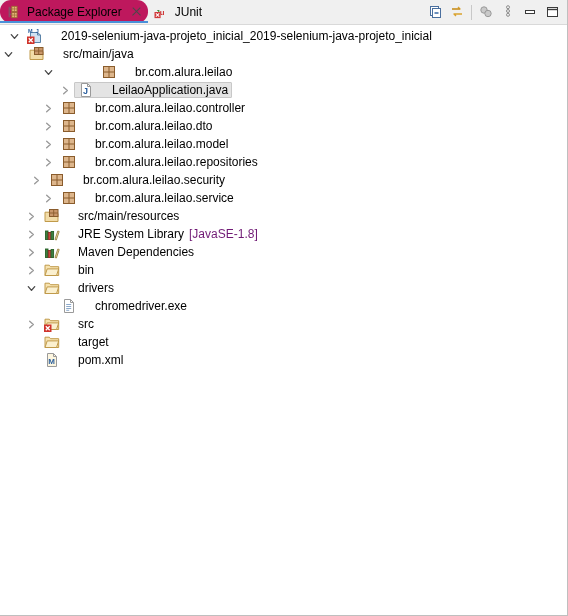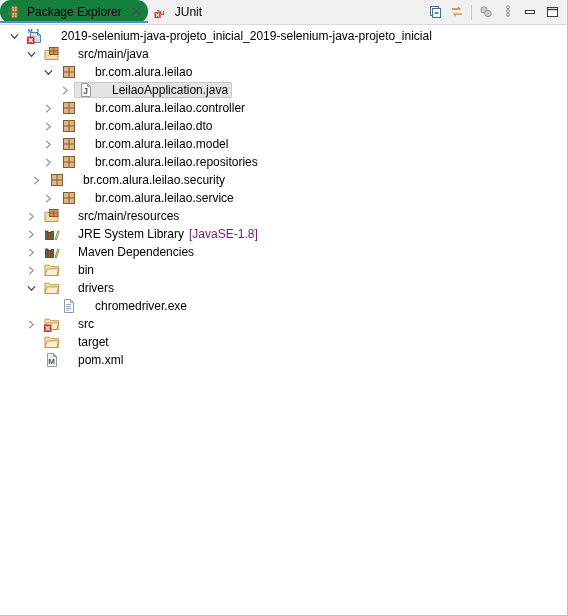--- a/index.html
+++ b/index.html
@@ -43,21 +43,21 @@
   .tab {
     display: flex;
     align-items: center;
     padding: 0 6px 0 5px;
     height: 23px;
     box-sizing: border-box;
     position: relative;
     cursor: default;
   }
   .tab.active {
-    background: #15803d;
+    background: #be185d;
     border-radius: 11px;
   }
   .tab.active::after {
     content: "";
     position: absolute;
     left: 0; right: 0; bottom: 0;
     height: 2px;
     background: #4a90d9;
   }
   .tab-label {
@@ -269,38 +269,38 @@
               <path d="M10.5 4.5v2.5h3" fill="none" stroke="#5b83a8" stroke-width="1"></path>
               <text x="1" y="5.2" font-family="Liberation Sans, sans-serif" font-size="5.5" font-weight="bold" fill="#2b5f9e">M</text>
               <text x="8.5" y="5.2" font-family="Liberation Sans, sans-serif" font-size="6" font-weight="bold" fill="#2b5f9e">J</text>
               <rect x="0" y="8.5" width="7.5" height="7.5" fill="#d0342c"></rect>
               <path d="M1.8 10.3l3.9 3.9M5.7 10.3l-3.9 3.9" stroke="#ffffff" stroke-width="1.3"></path>
             </svg>
           </span>
           <span class="label">2019-selenium-java-projeto_inicial_2019-selenium-java-projeto_inicial</span>
         </span>
       </div>
-      <div class="row" style="padding-left: 23px;">
+      <div class="row" style=" gap: 8px;">
         <span class="twisty">
           <svg width="11" height="11" viewBox="0 0 12 12">
             <path d="M2.5 4l3.5 4 3.5-4" fill="none" stroke="#4a4a4a" stroke-width="1.5" stroke-linecap="round" stroke-linejoin="round"></path>
           </svg>
         </span>
         <span class="label-wrap">
           <span class="icon-cell">
             <svg width="16" height="16" viewBox="0 0 16 16">
               <path d="M1 13.5V4.2h4l1.2 1.4h7.8v7.9z" fill="#f2dca8" stroke="#c09a4a" stroke-width="1" stroke-linejoin="round"></path>
               <rect x="5.5" y="1.5" width="8.5" height="7" fill="#c9976a" stroke="#8a5c2c" stroke-width="1"></rect>
               <path d="M9.7 1.5v7M5.5 5h8.5" stroke="#8a5c2c" stroke-width="0.9"></path>
             </svg>
           </span>
           <span class="label">src/main/java</span>
         </span>
       </div>
-      <div class="row" style="padding-left: 40px;">
+      <div class="row" style="padding-left: 40px; gap: 40px;">
         <span class="twisty">
           <svg width="11" height="11" viewBox="0 0 12 12">
             <path d="M2.5 4l3.5 4 3.5-4" fill="none" stroke="#4a4a4a" stroke-width="1.5" stroke-linecap="round" stroke-linejoin="round"></path>
           </svg>
         </span>
         <span class="label-wrap">
           <span class="icon-cell">
             <svg width="16" height="16" viewBox="0 0 16 16">
               <rect x="2.5" y="2.5" width="11" height="11" fill="#ddb68c" stroke="#8a5c2c" stroke-width="1"></rect>
               <path d="M8 2.5v11M2.5 8h11" stroke="#8a5c2c" stroke-width="1"></path>

